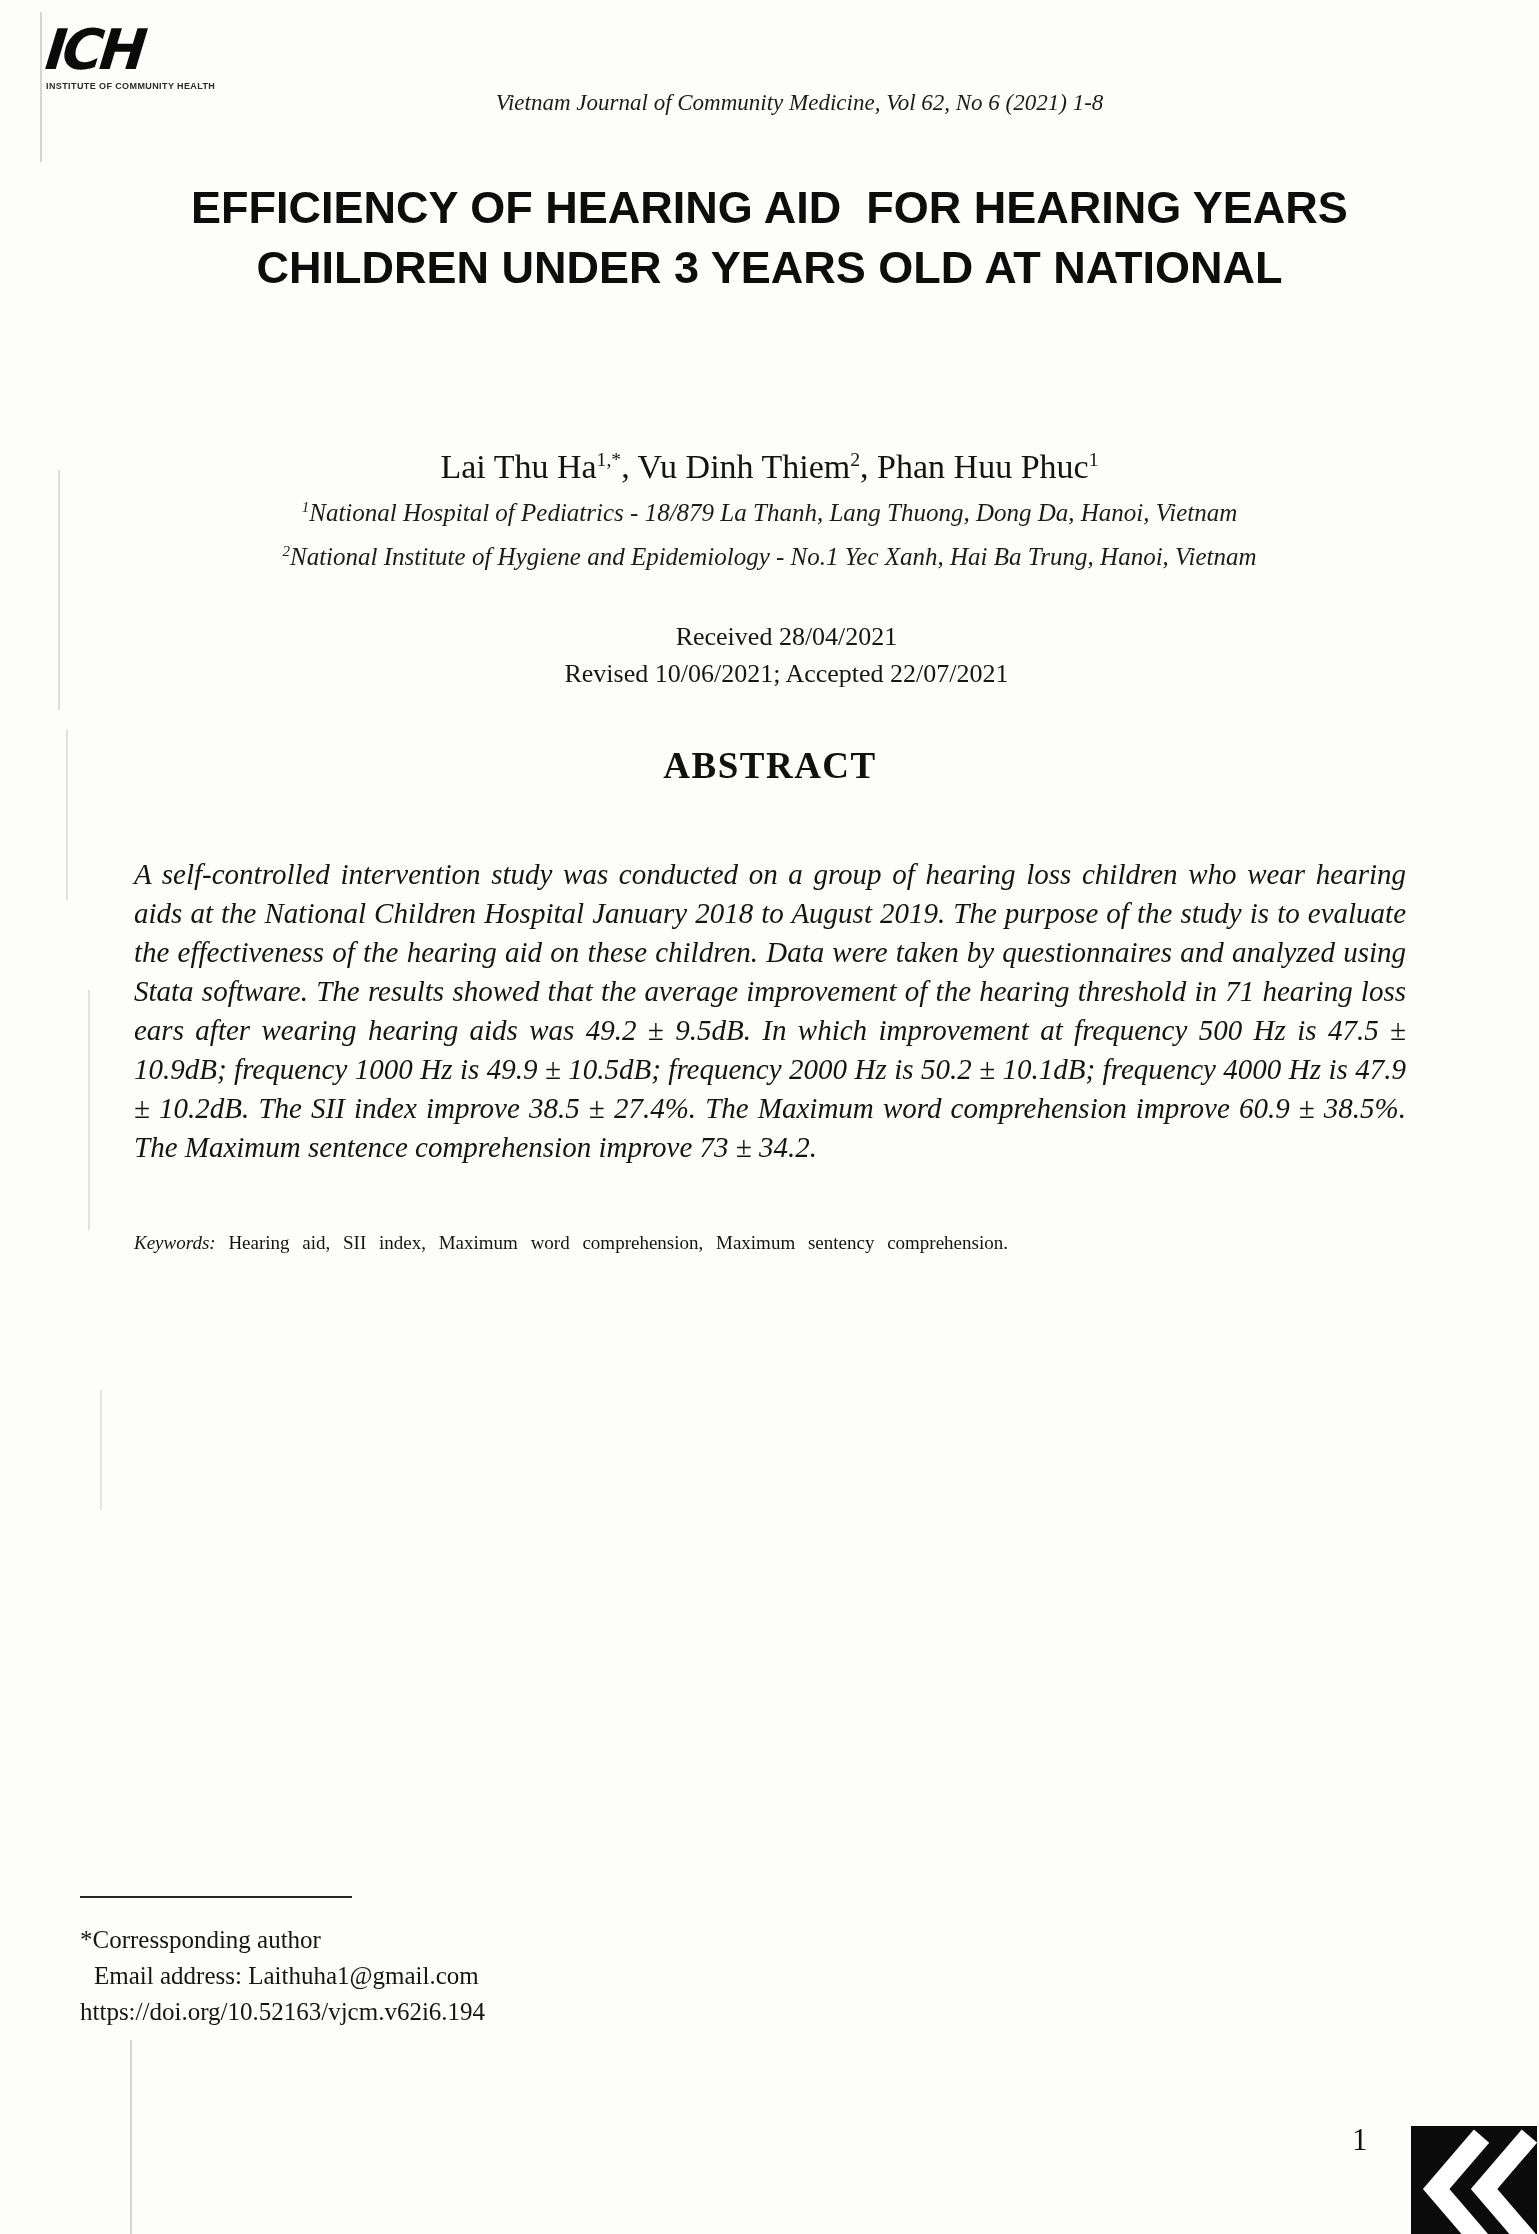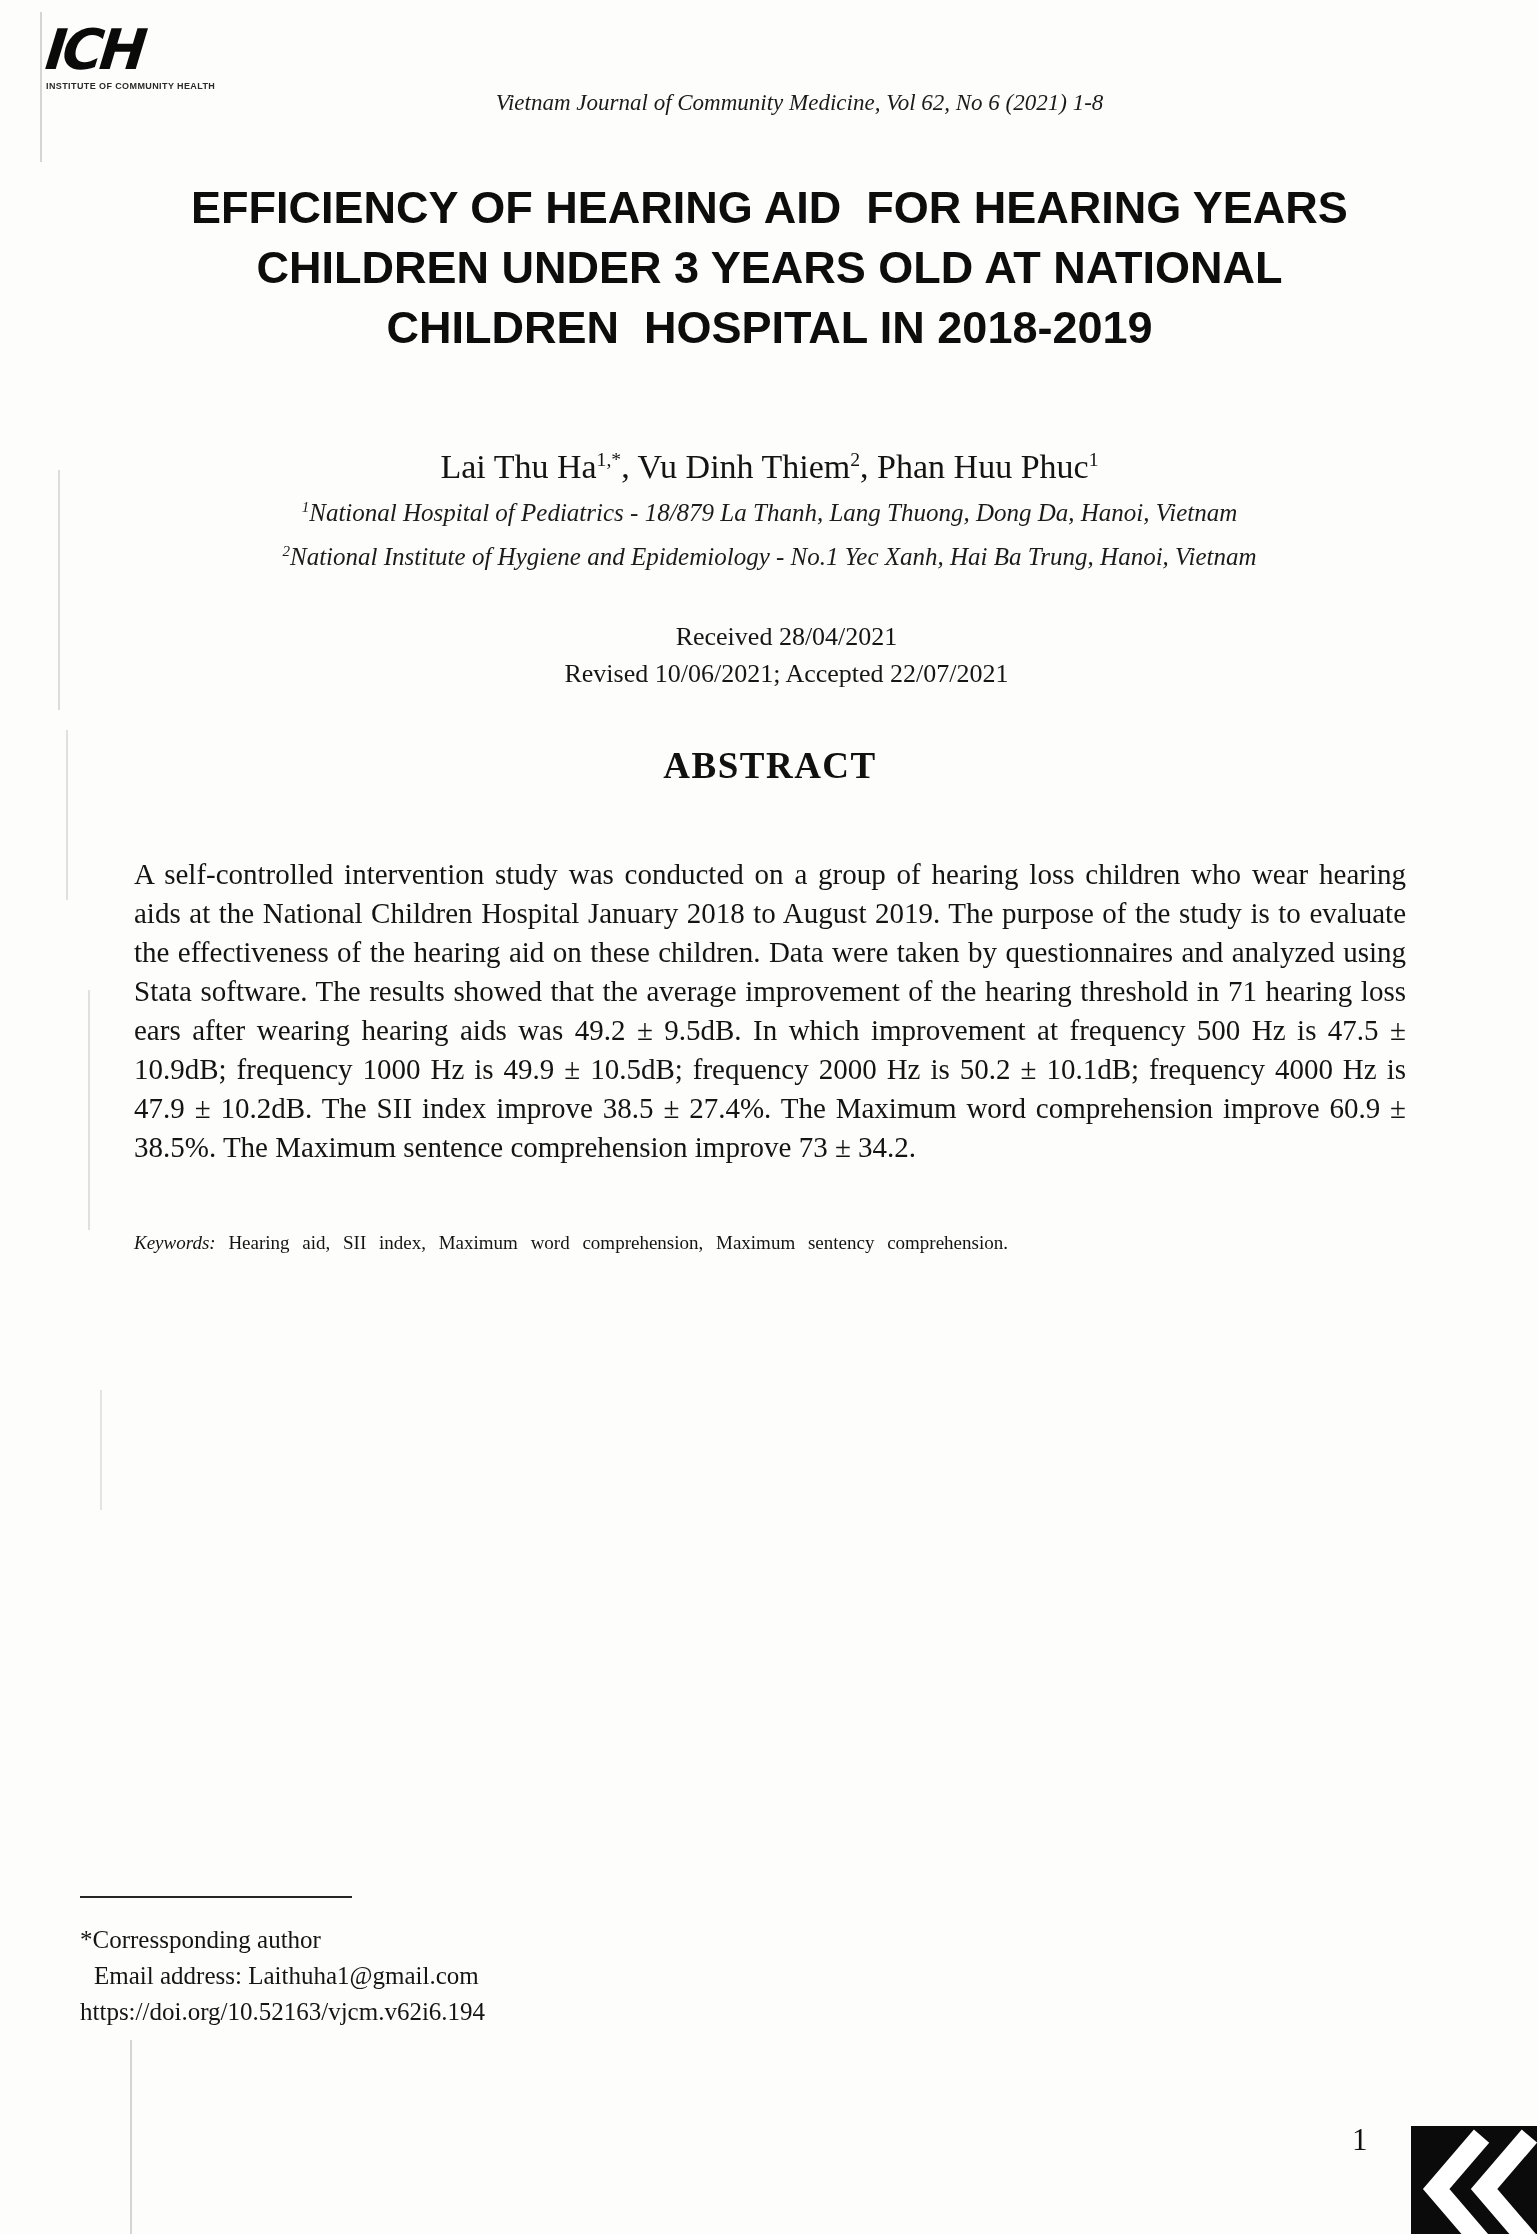--- a/index.html
+++ b/index.html
@@ -126,20 +126,21 @@
     font-weight: bold;
     letter-spacing: 1.5px;
     margin-bottom: 68px;
     color: #111;
   }
   .abstract-body {
     font-size: 29px;
     line-height: 39px;
     text-align: justify;
     color: #141414;
+    font-style: italic;
   }
   .keywords {
     margin-top: 56px;
     font-size: 19px;
     line-height: 39px;
     text-align: justify;
     word-spacing: 8px;
     color: #141414;
   }
   .keywords em { font-style: italic; }
@@ -193,21 +194,20 @@
   <div class="logo">
     <div class="logo-text">ICH</div>
     <div class="logo-sub">INSTITUTE OF COMMUNITY HEALTH</div>
   </div>
 
   <div class="journal-line">Vietnam Journal of Community Medicine, Vol 62, No 6 (2021) 1-8</div>
 
   <h1 class="title">
       <span class="title-line">EFFICIENCY OF HEARING AID  FOR HEARING YEARS</span>
       <span class="title-line">CHILDREN UNDER 3 YEARS OLD AT NATIONAL</span>
-      <span class="title-line">CHILDREN  HOSPITAL IN 2018-2019</span>
     </h1>
 
   <div class="authors"><span>Lai Thu Ha</span><sup>1,*</sup><span>, </span><span>Vu Dinh Thiem</span><sup>2</sup><span>, </span><span>Phan Huu Phuc</span><sup>1</sup></div>
 
   <div class="affiliations">
     <div class="affiliation"><sup>1</sup><span>National Hospital of Pediatrics - 18/879 La Thanh, Lang Thuong, Dong Da, Hanoi, Vietnam</span></div>
     <div class="affiliation"><sup>2</sup><span>National Institute of Hygiene and Epidemiology - No.1 Yec Xanh, Hai Ba Trung, Hanoi, Vietnam</span></div>
   </div>
 
   <div class="dates">

